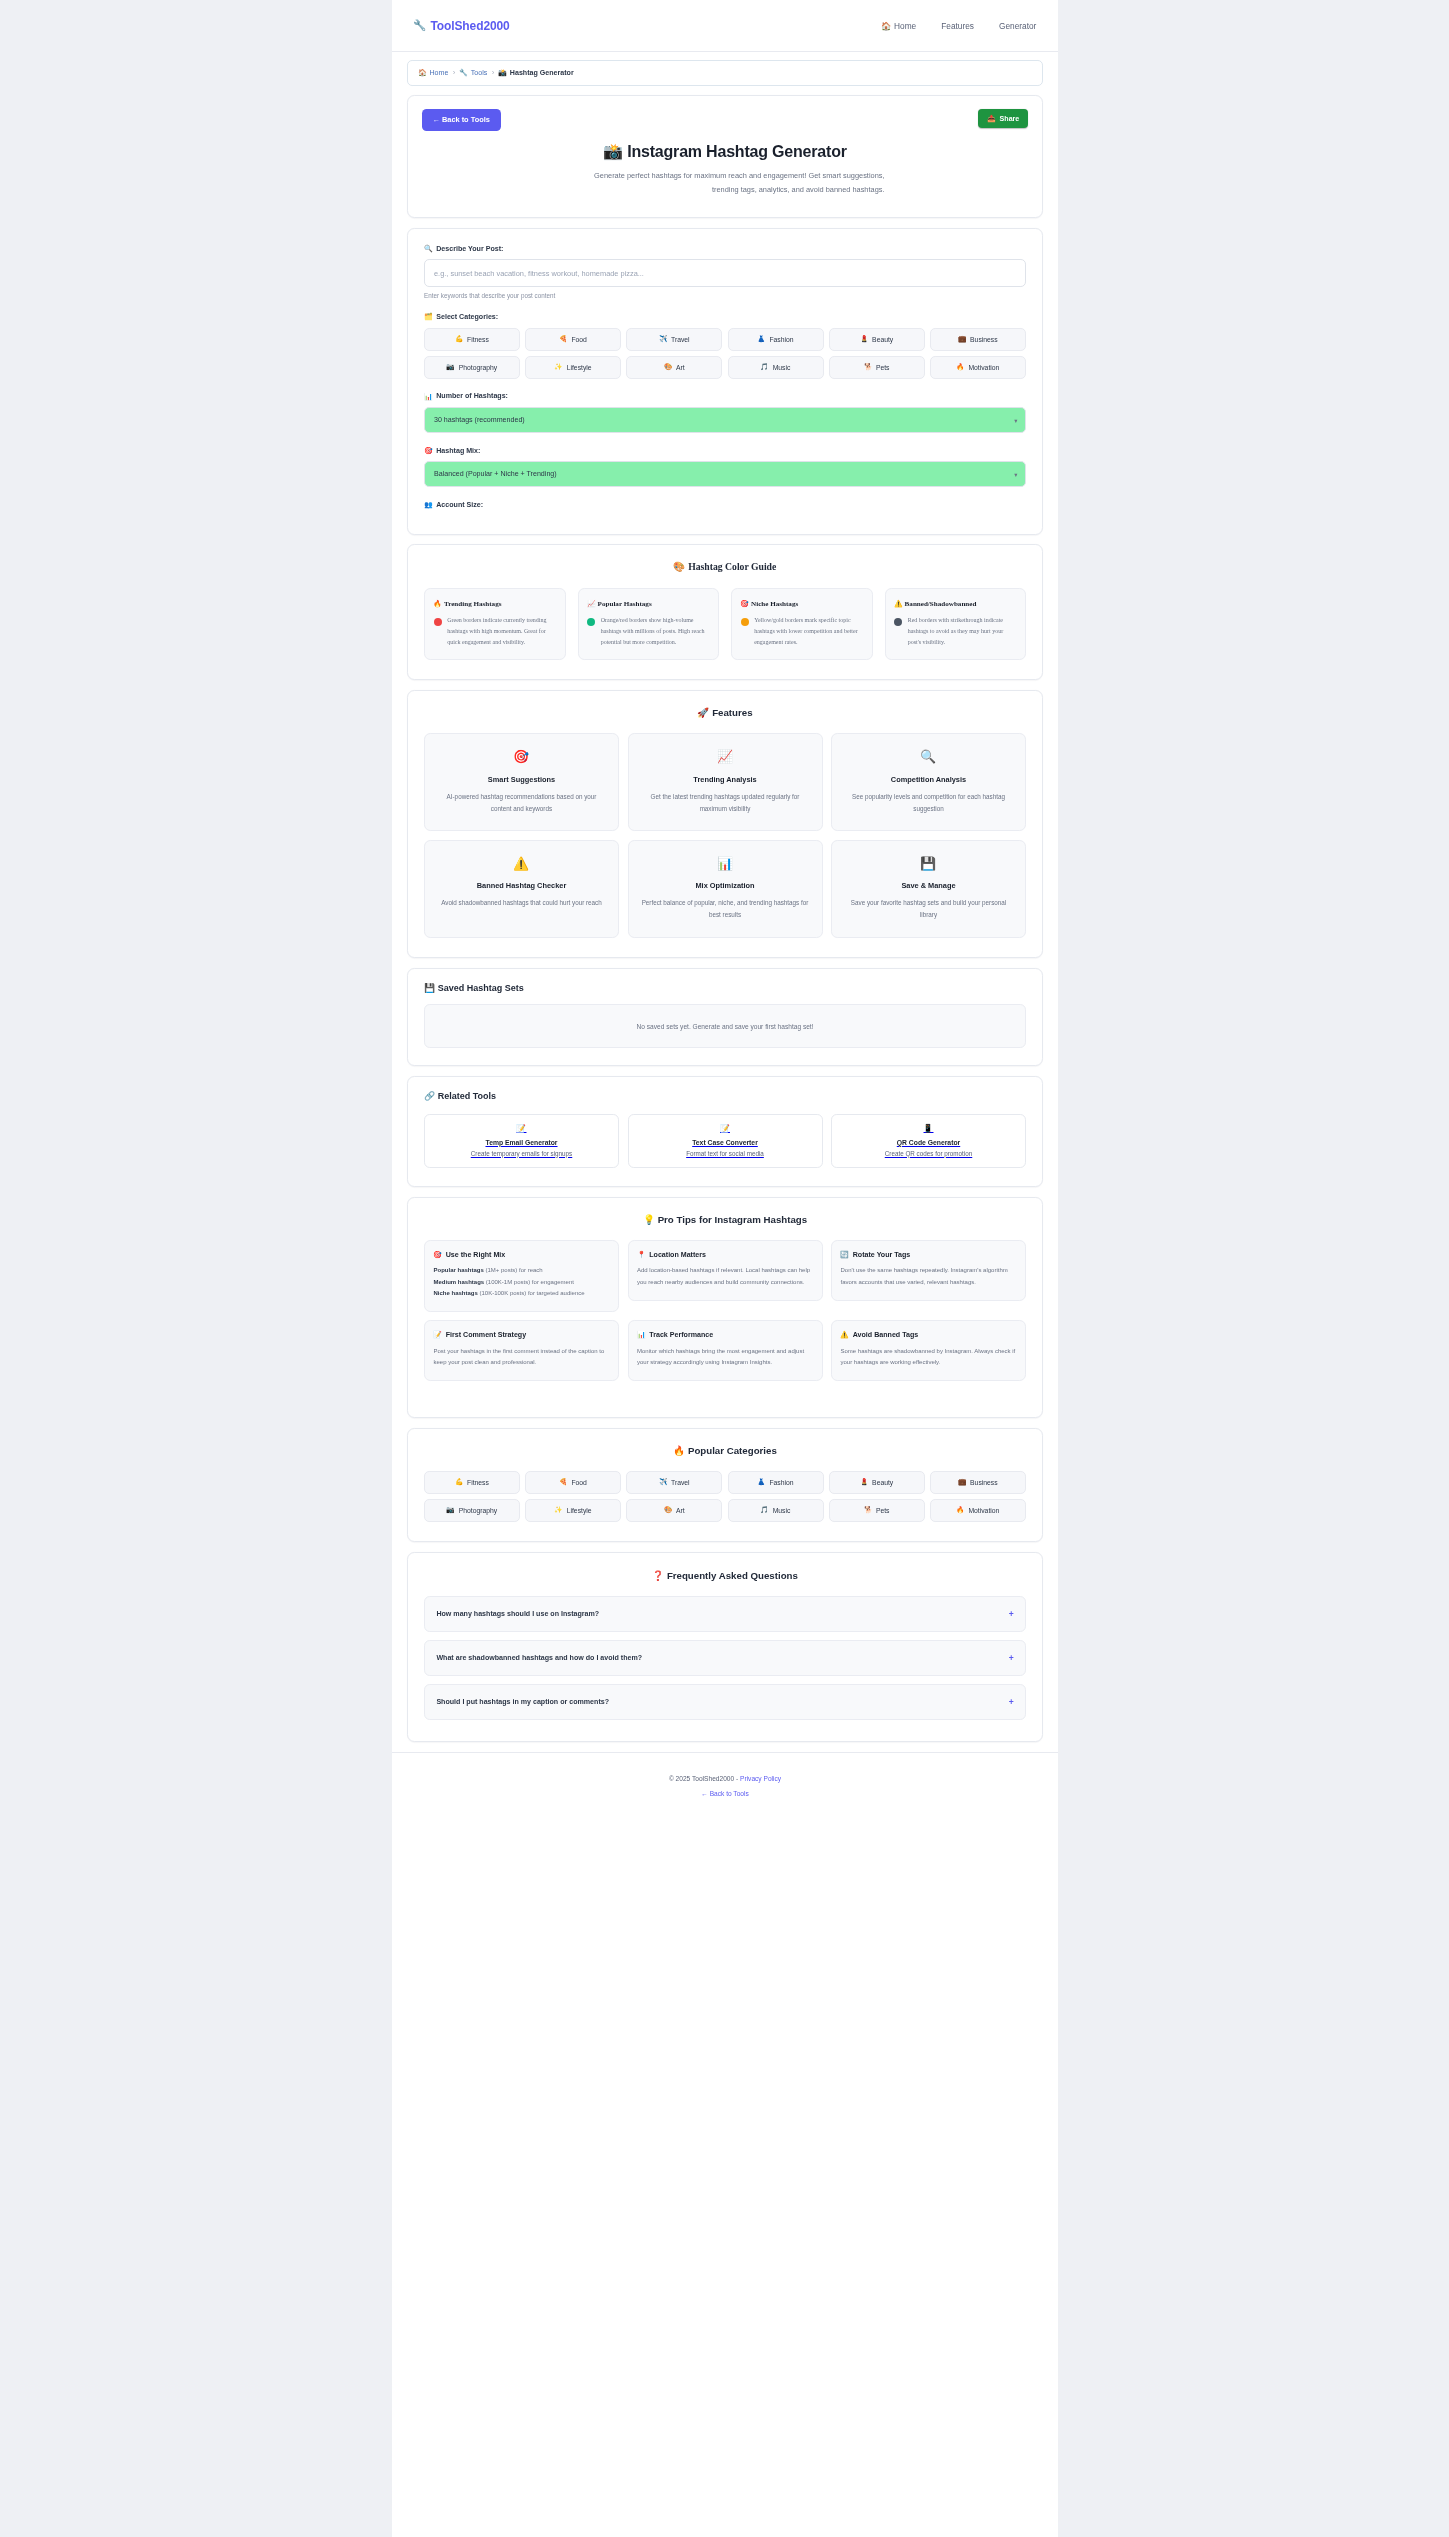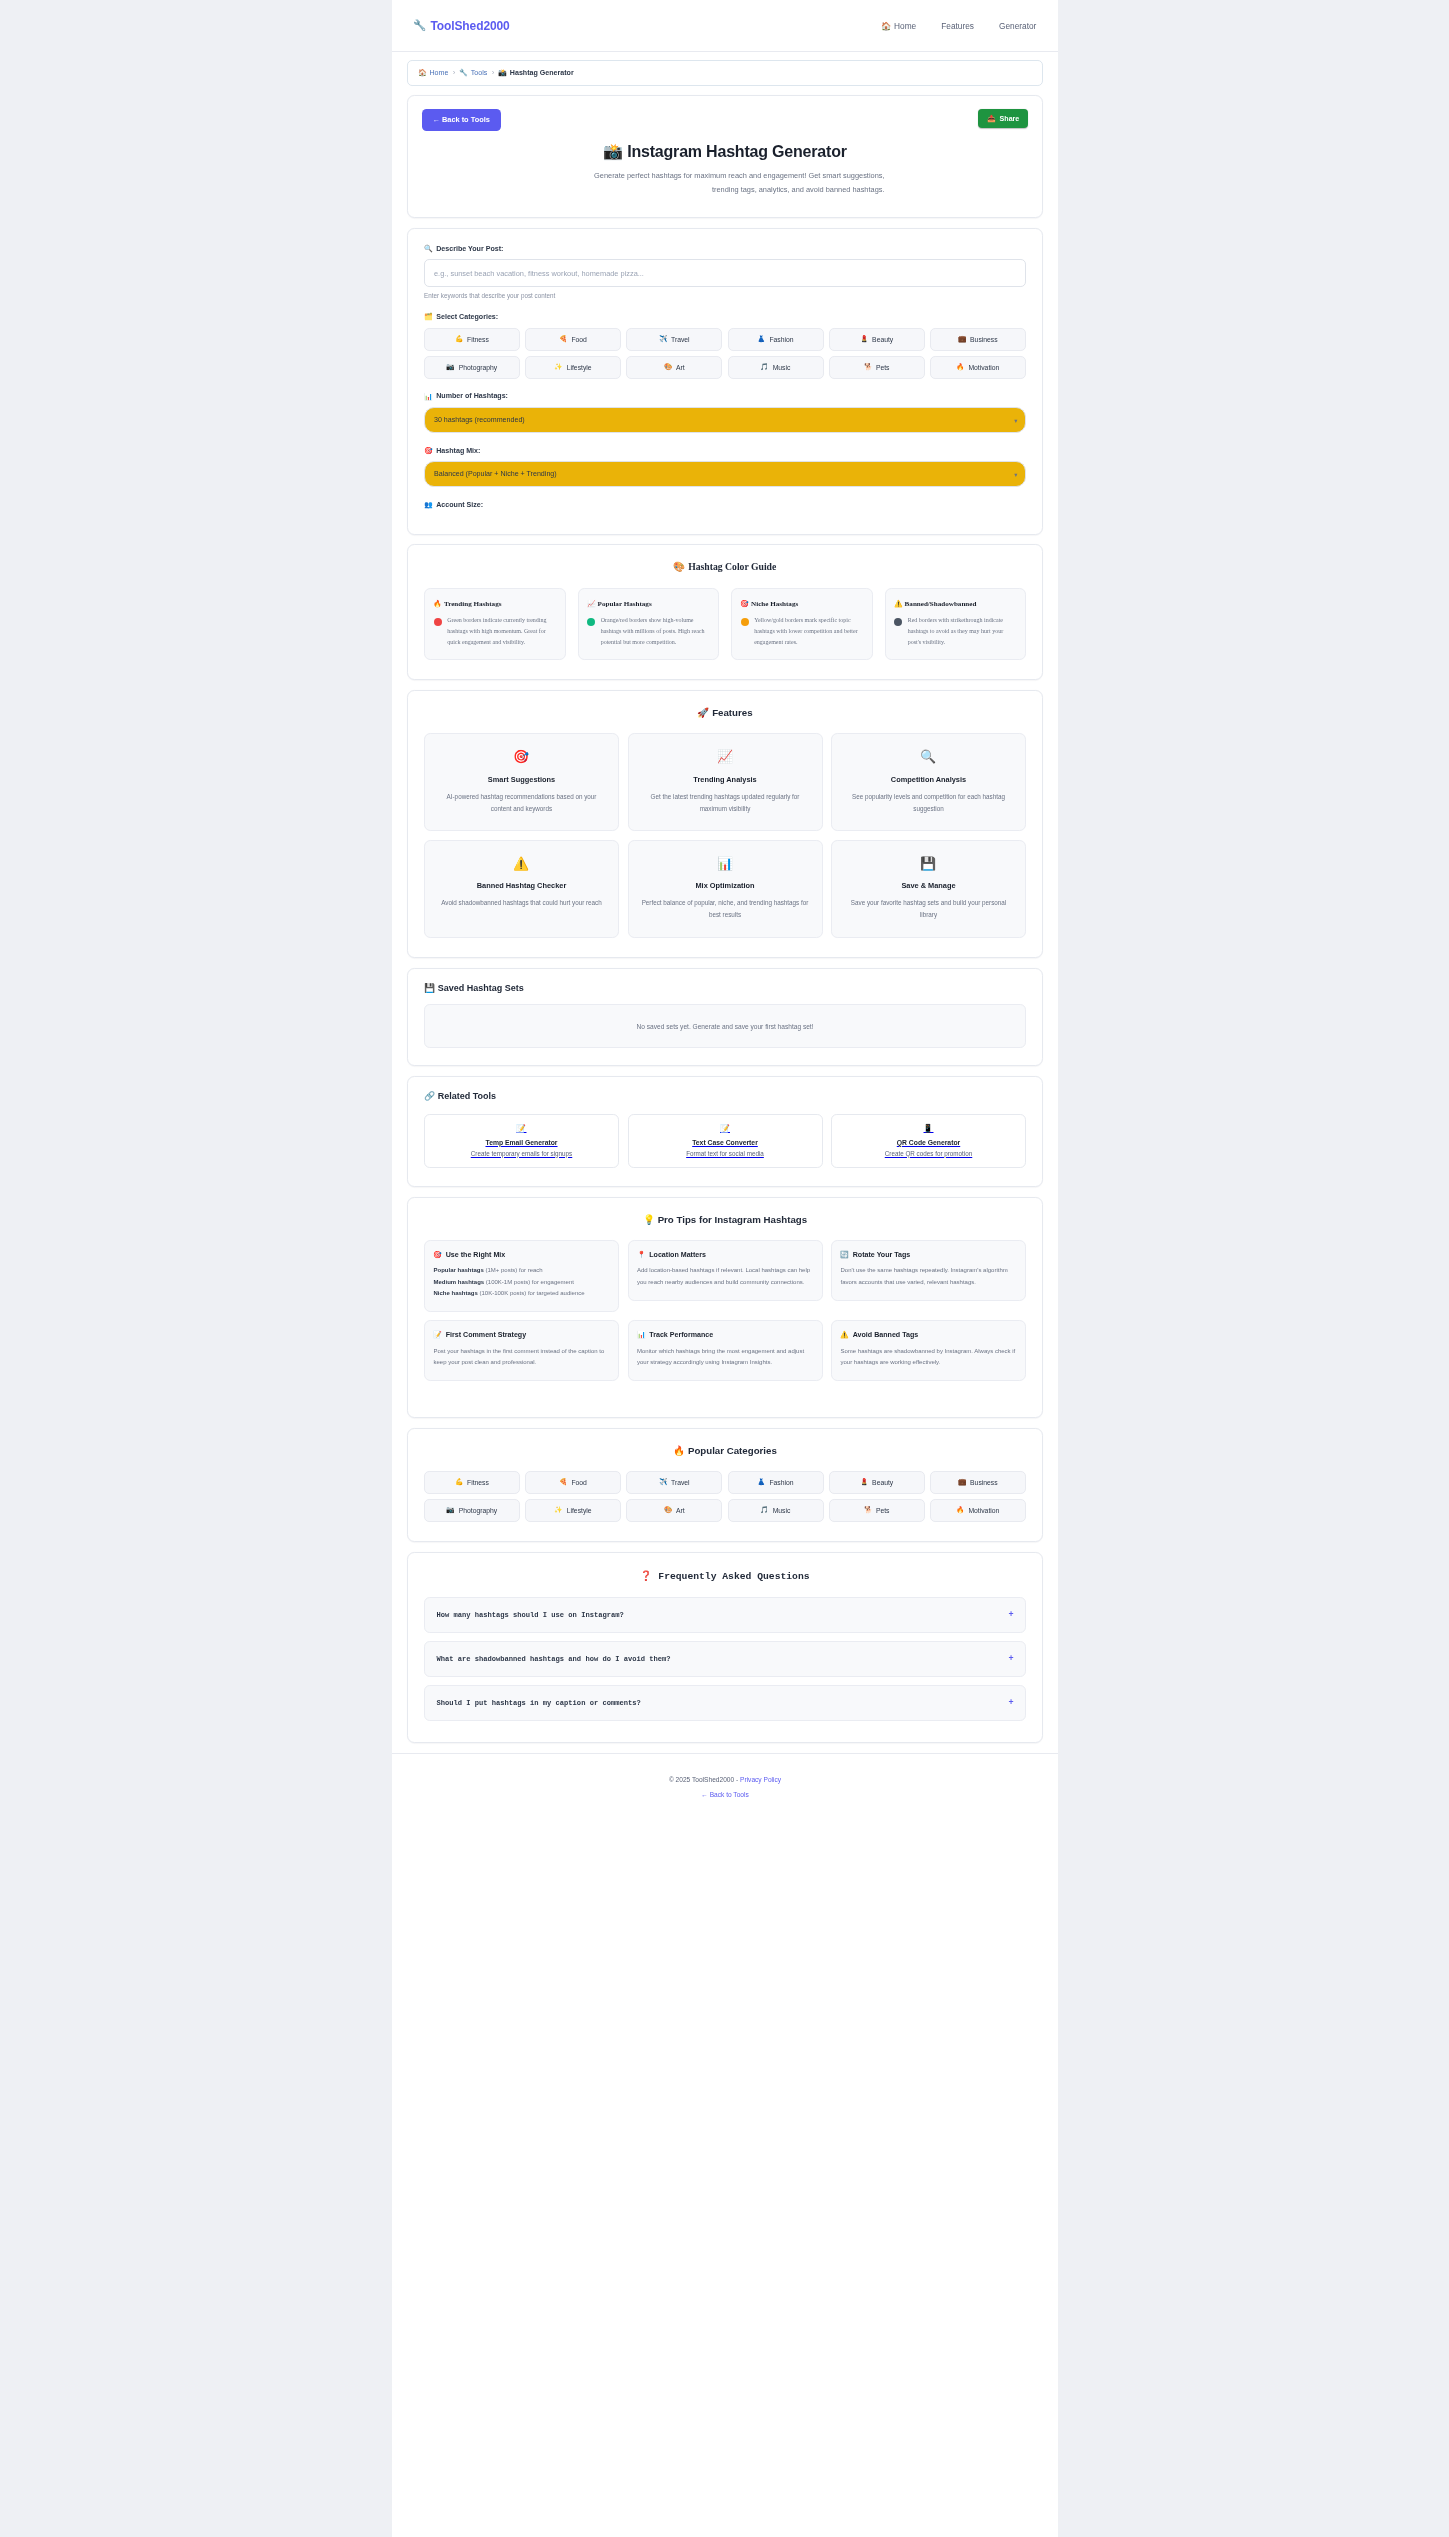--- a/index.html
+++ b/index.html
@@ -165,26 +165,26 @@
     font-family: inherit;
   }
 
   .select-box {
     position: relative;
     width: 100%;
   }
   .select-box select {
     width: 100%;
     border: 0.6px solid #dfe3ea;
-    border-radius: 10px;
+    border-radius: 5px;
     padding: 8px 9px;
     font-size: 7.1px;
     font-family: inherit;
     color: #2d3748;
-    background: #eab308;
+    background: #86efac;
     appearance: none;
     -webkit-appearance: none;
     outline: none;
     cursor: pointer;
   }
   .select-box .chev {
     position: absolute;
     right: 8.5px; top: 50%;
     transform: translateY(-50%);
     pointer-events: none;
@@ -333,21 +333,21 @@
   
   .popcat-card { padding: 16px 16px 19.4px; }
   .popcat-grid {
     display: grid;
     grid-template-columns: repeat(6, 1fr);
     gap: 5.1px;
     margin-top: 15px;
   }
 
   
-  .faq-card { padding: 17px 16px 20.5px; margin-bottom: 10.3px; font-family: Liberation Mono, monospace; }
+  .faq-card { padding: 17px 16px 20.5px; margin-bottom: 10.3px; }
   .faq-list { margin-top: 15.4px; display: flex; flex-direction: column; gap: 8px; }
   .faq-item {
     background: #f8f9fb;
     border: 0.6px solid #eaecf2;
     border-radius: 5.7px;
     padding: 12px 11.4px;
     display: flex;
     align-items: center;
     justify-content: space-between;
     cursor: pointer;

